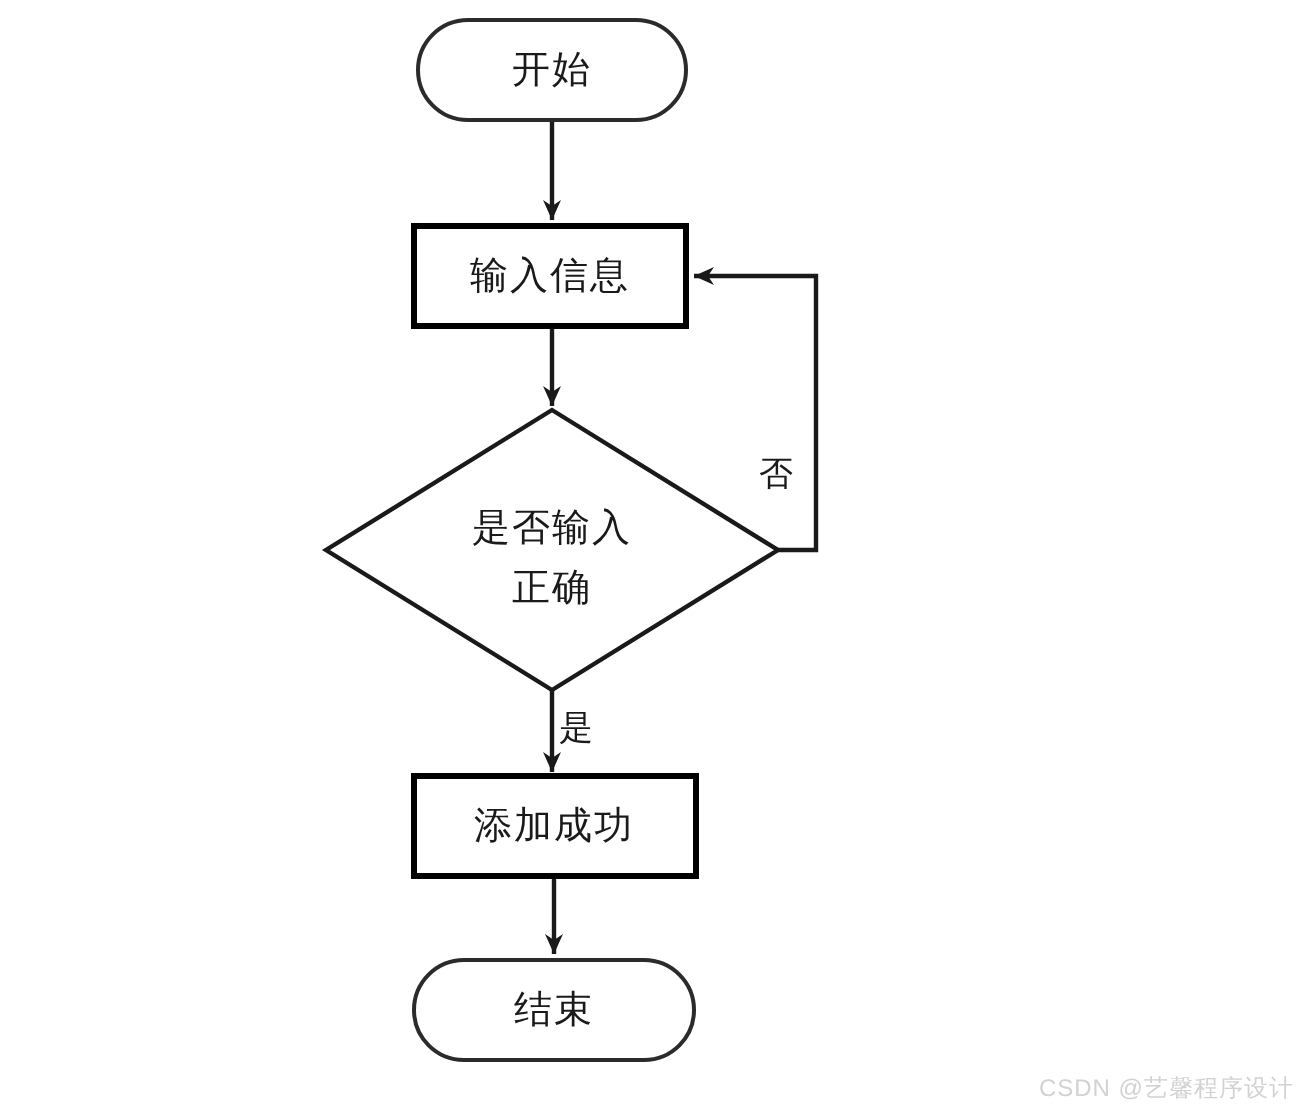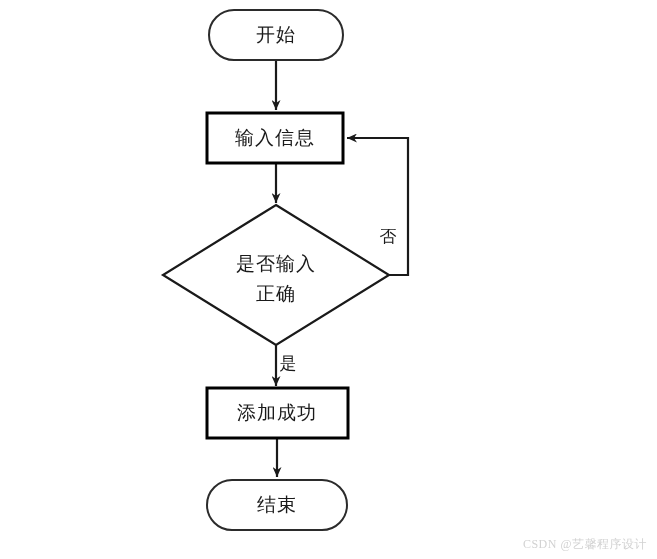--- a/index.html
+++ b/index.html
@@ -54,21 +54,21 @@
   }
   .connector {
     fill: none;
     stroke: #1a1a1a;
     stroke-width: 2.2;
   }
   .watermark {
     position: absolute;
     right: 10px;
     bottom: 6px;
-    font-family: Liberation Serif, serif;
+    font-family: Liberation Sans, sans-serif;
     font-size: 12px;
     color: #d2d2d2;
     letter-spacing: 0.5px;
     white-space: nowrap;
     user-select: none;
   }
 </style>
 </head>
 <body>
 

